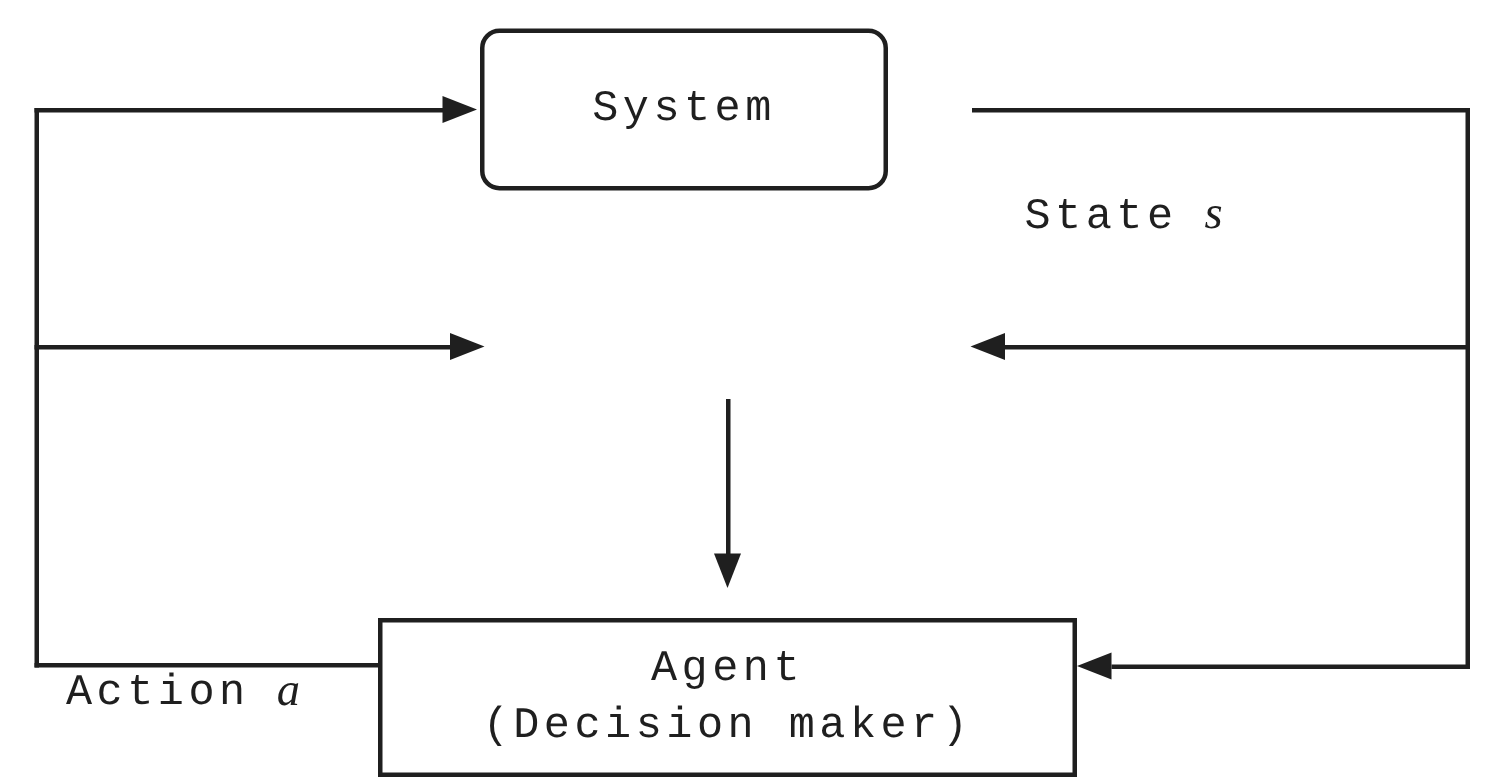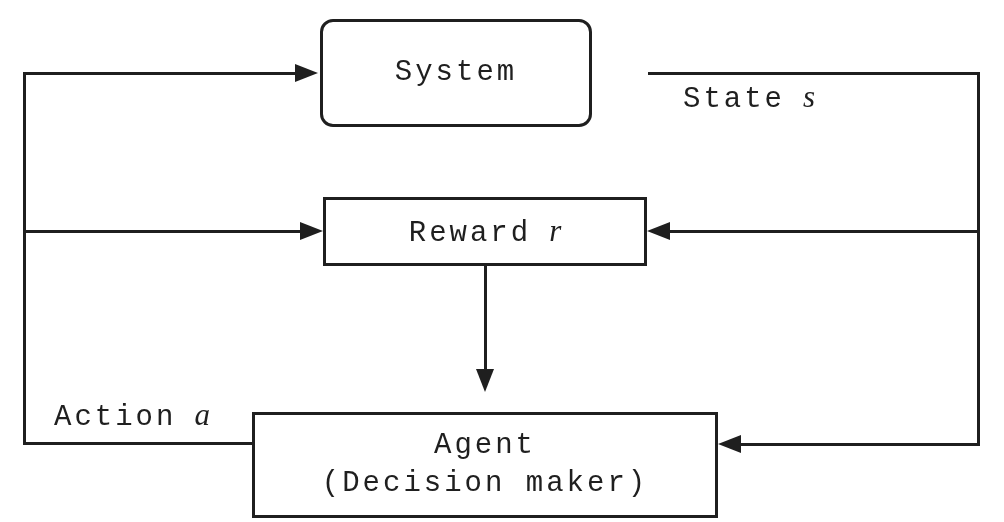--- a/index.html
+++ b/index.html
@@ -37,20 +37,21 @@
   .hline,.vline{position:absolute;background:#1f1f1f;}
   .arrow{position:absolute;width:0;height:0;}
   .arrow.right{border-top:9px solid transparent;border-bottom:9px solid transparent;border-left:23px solid #1f1f1f;}
   .arrow.left {border-top:9px solid transparent;border-bottom:9px solid transparent;border-right:23px solid #1f1f1f;}
   .arrow.down {border-left:9px solid transparent;border-right:9px solid transparent;border-top:23px solid #1f1f1f;}
   .label{
     position:absolute;
     font-size:29px;
     letter-spacing:3px;
     white-space:nowrap;
+    margin-top:45px;
   }
 </style>
 </head>
 <body>
 
 <div class="diagram">
 
   <div class="vline" style="left:23px;top:72px;width:3px;height:373px;"></div>
 
   <div class="hline" style="left:23px;top:442px;width:232px;height:3px;"></div>
@@ -70,35 +71,29 @@
   <div class="hline" style="left:741px;top:443px;width:239px;height:3px;"></div>
   <div class="arrow left" style="left:718px;top:435px;"></div>
 
   <div class="vline" style="left:484px;top:266px;width:3px;height:105px;"></div>
   <div class="arrow down" style="left:476px;top:369px;"></div>
 
   <div class="box" style="left:320px;top:19px;width:272px;height:108px;border-radius:13px;">
     <span>System</span>
   </div>
 
-  <div class="box" style="left:323px;top:197px;width:324px;height:69px;">
-    <span class="row">
-      <span>Reward</span>
-      <span class="var">r</span>
-    </span>
-  </div>
 
   <div class="box" style="left:252px;top:392px;width:466px;height:106px;margin-top:20px;">
     <span>Agent</span>
     <span>(Decision maker)</span>
   </div>
 
   <div class="label row" style="left:683px;top:79px;">
     <span>State</span>
     <span class="var">s</span>
   </div>
 
-  <div class="label row" style="left:54px;top:397px;">
+  <div class="label row" style="left:44px;top:397px;align-items:flex-end;">
     <span>Action</span>
     <span class="var">a</span>
   </div>
 
 </div>
 
 </body></html>

